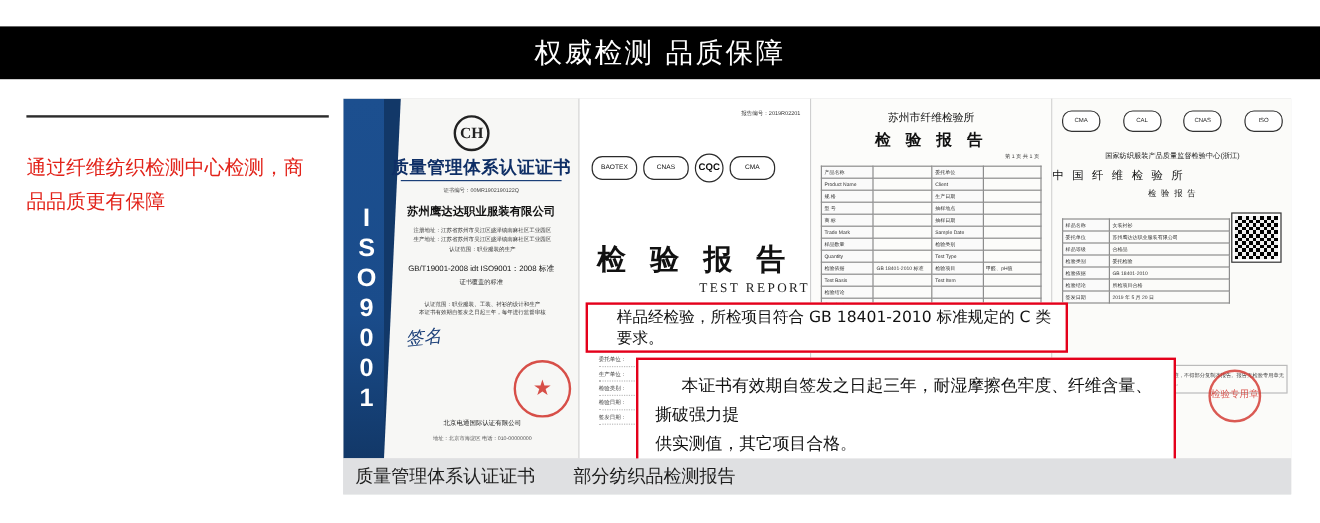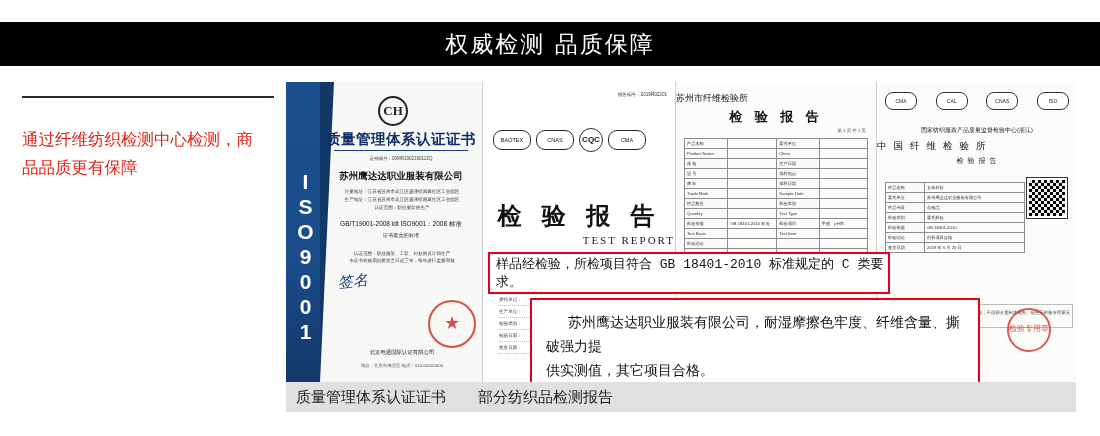--- a/index.html
+++ b/index.html
@@ -265,21 +265,21 @@
     position: absolute; left: 16px; top: 188px; width: 160px;
   }
   .c2-rows div {
     font-size: 4.6px; color: #444; line-height: 11px;
     border-bottom: 1px dotted #bdbdbd;
   }
 
   
   .c3-head {
     position: absolute; left: 0; top: 10px; width: 200px;
-    text-align: left; font-size: 9px; color: #111;
+    text-align: center; font-size: 9px; color: #111;
     font-family: Liberation Sans, sans-serif;
   }
   .c3-head2 {
     position: absolute; left: 0; top: 26px; width: 200px;
     text-align: center; font-size: 13px; color: #111; font-weight: bold;
     letter-spacing: 4px;
     font-family: "DejaVu Sans", sans-serif;
   }
   .c3-no {
     position: absolute; right: 10px; top: 46px;
@@ -367,23 +367,22 @@
     background: #ffffff;
     border: 2px solid #e4001b;
     color: #111;
     font-family: "DejaVu Sans", sans-serif;
     box-sizing: border-box;
   }
   .callout-1 {
     left: 488px; top: 252px;
     width: 402px; height: 42px;
     display: flex; align-items: center;
-    padding-left: 6px;
+    padding-left: 24px;
     font-size: 13px;
-    font-family: Liberation Mono, monospace;
   }
   .callout-2 {
     left: 530px; top: 298px;
     width: 450px; height: 88px;
     padding: 10px 10px 0 14px;
     font-size: 14px;
     line-height: 24px;
   }
 
   
@@ -599,21 +598,21 @@
     </div>
 
   </div>
 </div>
 
 <div class="callout callout-1">
   <span>样品经检验，所检项目符合 GB 18401-2010 标准规定的 C 类要求。</span>
 </div>
 
 <div class="callout callout-2">
-  <div style="text-indent:22px">苏州鹰达达职业服装有限公司，耐湿摩擦色牢度、纤维含量、撕破强力提</div>
+  <div style="text-indent:22px">本证书有效期自签发之日起三年，耐湿摩擦色牢度、纤维含量、撕破强力提</div>
   <div>供实测值，其它项目合格。</div>
   <div style="text-indent:22px">检验结果详见附页。</div>
 </div>
 
 <div class="caption-bar">
   <span class="caption-1">质量管理体系认证证书</span>
   <span class="caption-2">部分纺织品检测报告</span>
 </div>
 
 </body></html>

